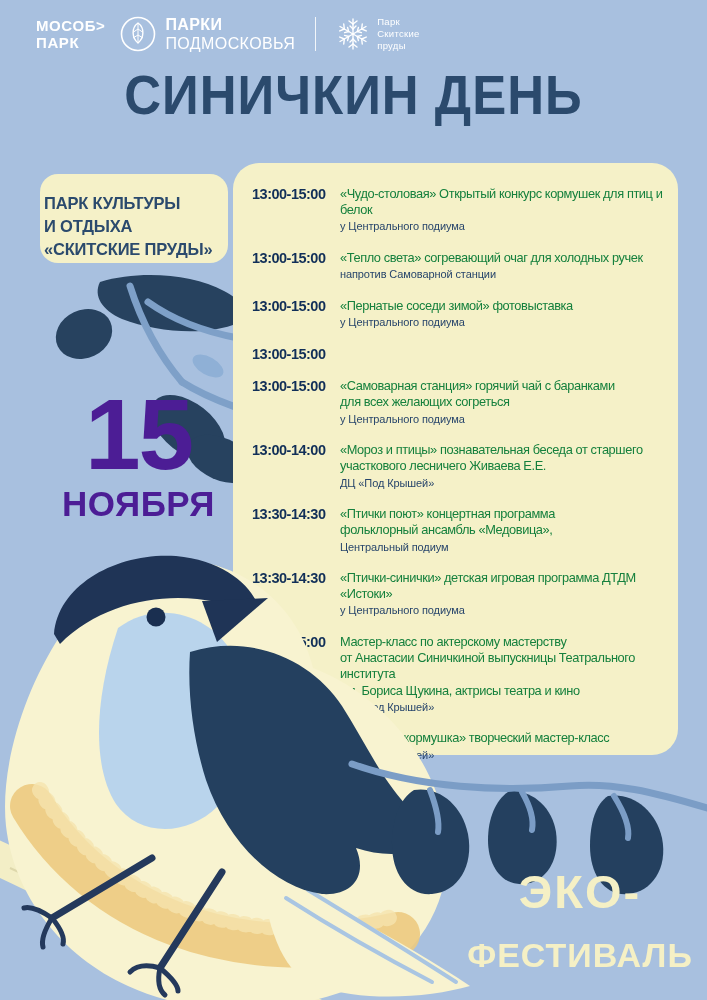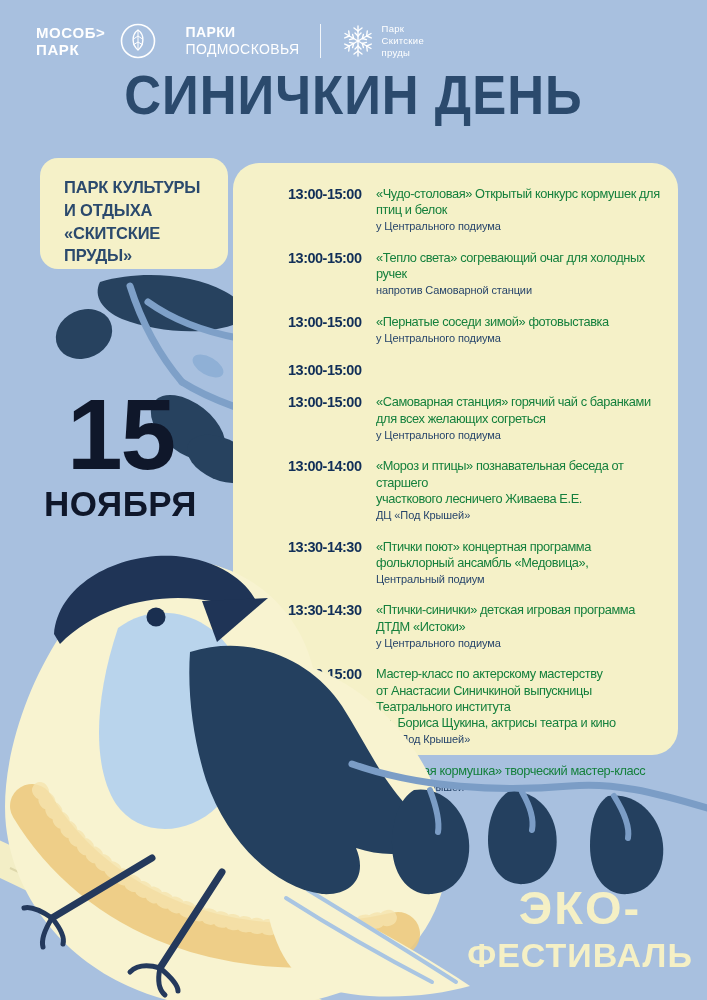--- a/index.html
+++ b/index.html
@@ -4,73 +4,73 @@
 <style>
   * { margin:0; padding:0; box-sizing:border-box; }
   html,body { width:707px; height:1000px; }
   body { font-family:"Liberation Sans", sans-serif; }
   .poster {
     position:relative; width:707px; height:1000px;
     background:#a8c0df; overflow:hidden;
   }
   
   .header {
-    position:absolute; left:36px; top:18px; right:20px; height:46px;
+    position:absolute; left:36px; top:11px; right:20px; height:46px;
     display:flex; align-items:center; gap:14px; color:#ffffff; z-index:5;
   }
   .logo-mosob { font-weight:bold; font-size:15px; line-height:1.15; letter-spacing:.6px; }
   .logo-parki { display:flex; align-items:center; gap:8px; }
-  .logo-parki-text { font-size:14px; line-height:1.2; letter-spacing:.4px;margin-left:20px; }
+  .logo-parki-text { font-size:16px; line-height:1.2; letter-spacing:.4px; }
   .logo-parki-text .l1 { font-weight:bold; }
   .logo-divider { width:1px; height:34px; background:rgba(255,255,255,.85); margin:0 6px; }
   .logo-skit { display:flex; align-items:center; gap:7px; }
   .logo-skit-text { font-size:9.5px; line-height:1.25; letter-spacing:.3px; }
   
   .title {
     position:absolute; left:0; right:0; top:66px; text-align:center;
     font-size:51px; font-weight:bold; letter-spacing:1px; color:#2b4a6d;
     transform:scaleY(1.08); z-index:5;
   }
   
   .venue-box {
-    position:absolute; left:40px; top:158px; width:188px; height:111px;
-    background:#f5f1c8; border-radius:18px; padding:18px 14px 0 24px; z-index:2;
+    position:absolute; left:40px; top:174px; width:188px; height:89px;
+    background:#f5f1c8; border-radius:18px; padding:18px 14px 0 4px; z-index:2;
   }
   .venue-box .venue-text {
     font-size:16.5px; font-weight:bold; line-height:1.38; color:#2b4a6d;
     letter-spacing:-.2px; white-space:pre-line;
   }
   
-  .date-block { position:absolute; left:18px; top:388px; width:205px; text-align:center; z-index:2; color:#0f172a; }
+  .date-block { position:absolute; left:36px; top:388px; width:205px; text-align:center; z-index:2; color:#4c1d95; }
   .date-day { font-size:100px; font-weight:bold; line-height:.92; letter-spacing:-2px; }
   .date-month { font-size:35px; font-weight:bold; letter-spacing:.5px; margin-top:4px; }
   
   .panel {
     position:absolute; left:233px; top:163px; width:445px; height:592px;
     background:#f5f1c8; border-radius:26px; padding:23px 12px 10px 19px; z-index:2;
   }
   .schedule { display:flex; flex-direction:column; gap:16px; }
-  .row { display:flex; align-items:flex-start;margin-left:36px; }
+  .row { display:flex; align-items:flex-start; }
   .time {
     flex:0 0 80px; font-weight:bold; font-size:14.5px; letter-spacing:-.5px;
     color:#112f58; white-space:nowrap; line-height:1.15;
   }
   .desc { flex:1; padding-left:8px; }
   .evt-title {
     font-size:12.8px; color:#15803d; line-height:1.26; letter-spacing:-.4px;
     white-space:pre-line;
   }
   .evt-loc { font-size:11px; color:#27456b; line-height:1.25; margin-top:2px; letter-spacing:-.1px; }
   
   .eco {
     position:absolute; right:12px; bottom:28px; width:230px; text-align:center;
     color:#f5f0c5; z-index:4; line-height:1.0;
   }
   .eco .l1 { font-size:47px; font-weight:bold; letter-spacing:2px; }
-  .eco .l2 { font-size:34px; font-weight:bold; letter-spacing:1px; margin-top:7px; }
+  .eco .l2 { font-size:34px; font-weight:bold; letter-spacing:1px; margin-top:23px; }
   
   .decor-back, .decor-front {
     position:absolute; inset:0; width:707px; height:1000px; pointer-events:none;
   }
   .decor-back { z-index:1; }
   .decor-front { z-index:3; }
 </style>
 </head>
 <body>
 

